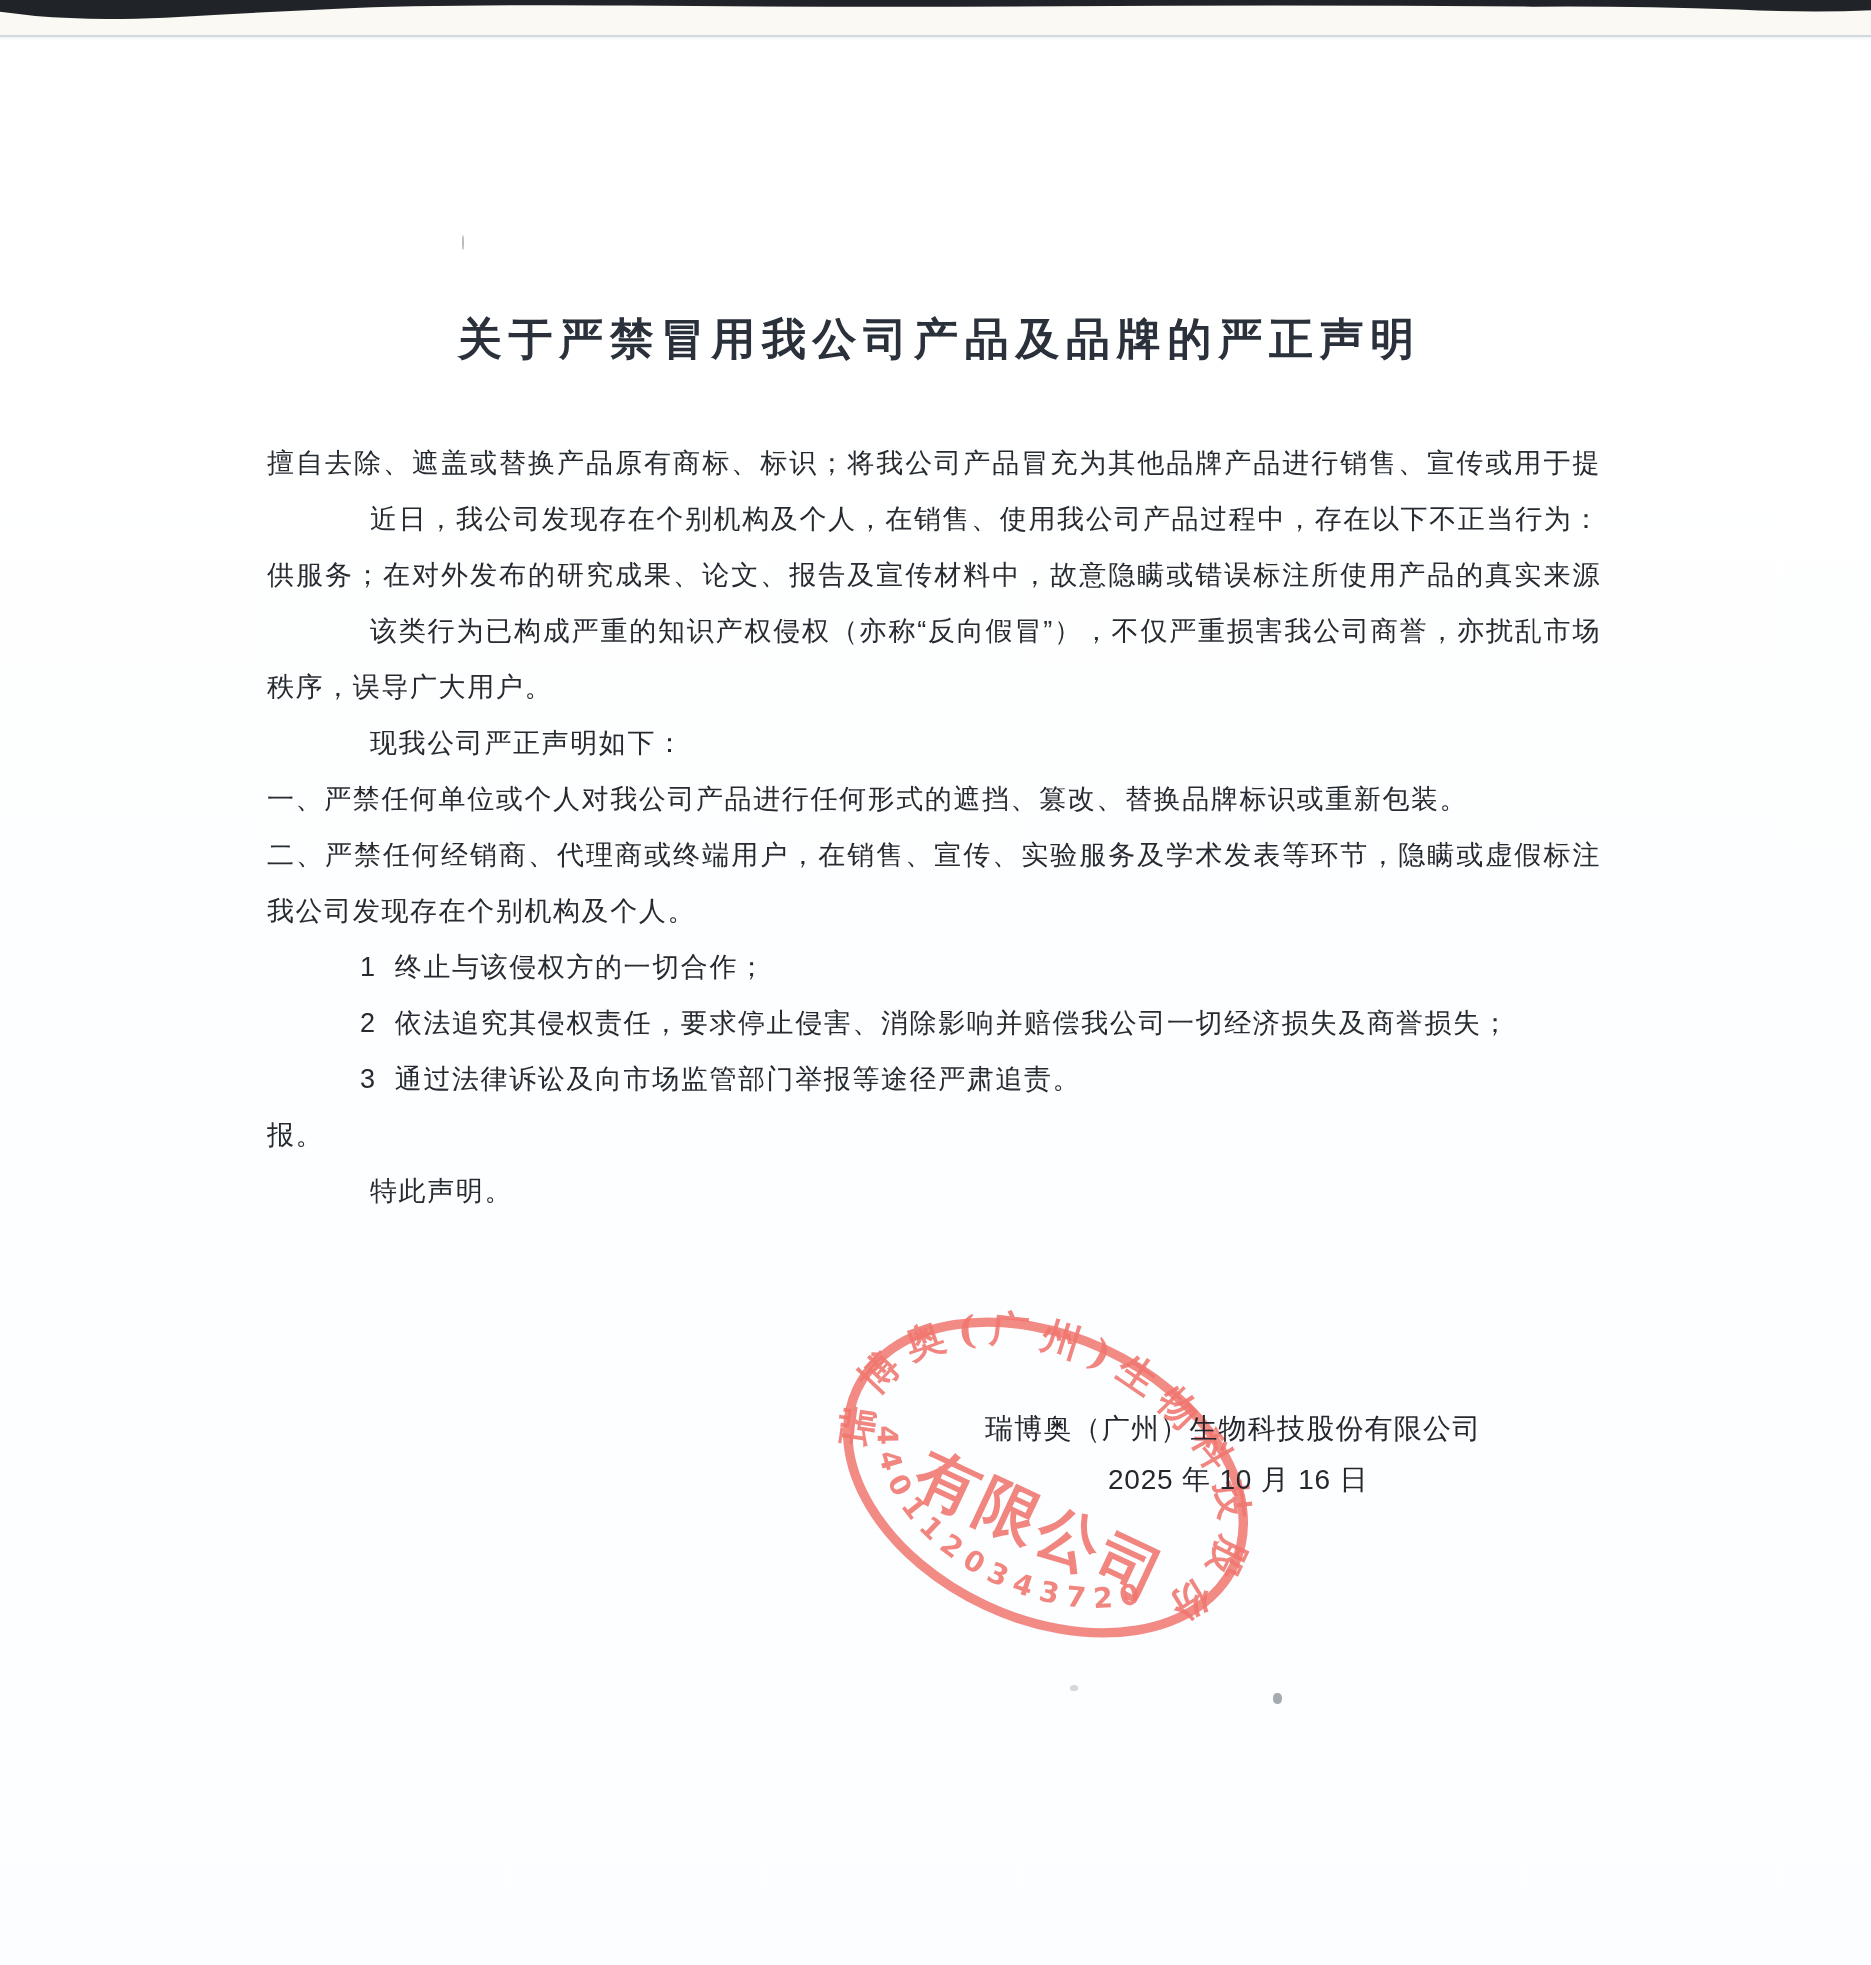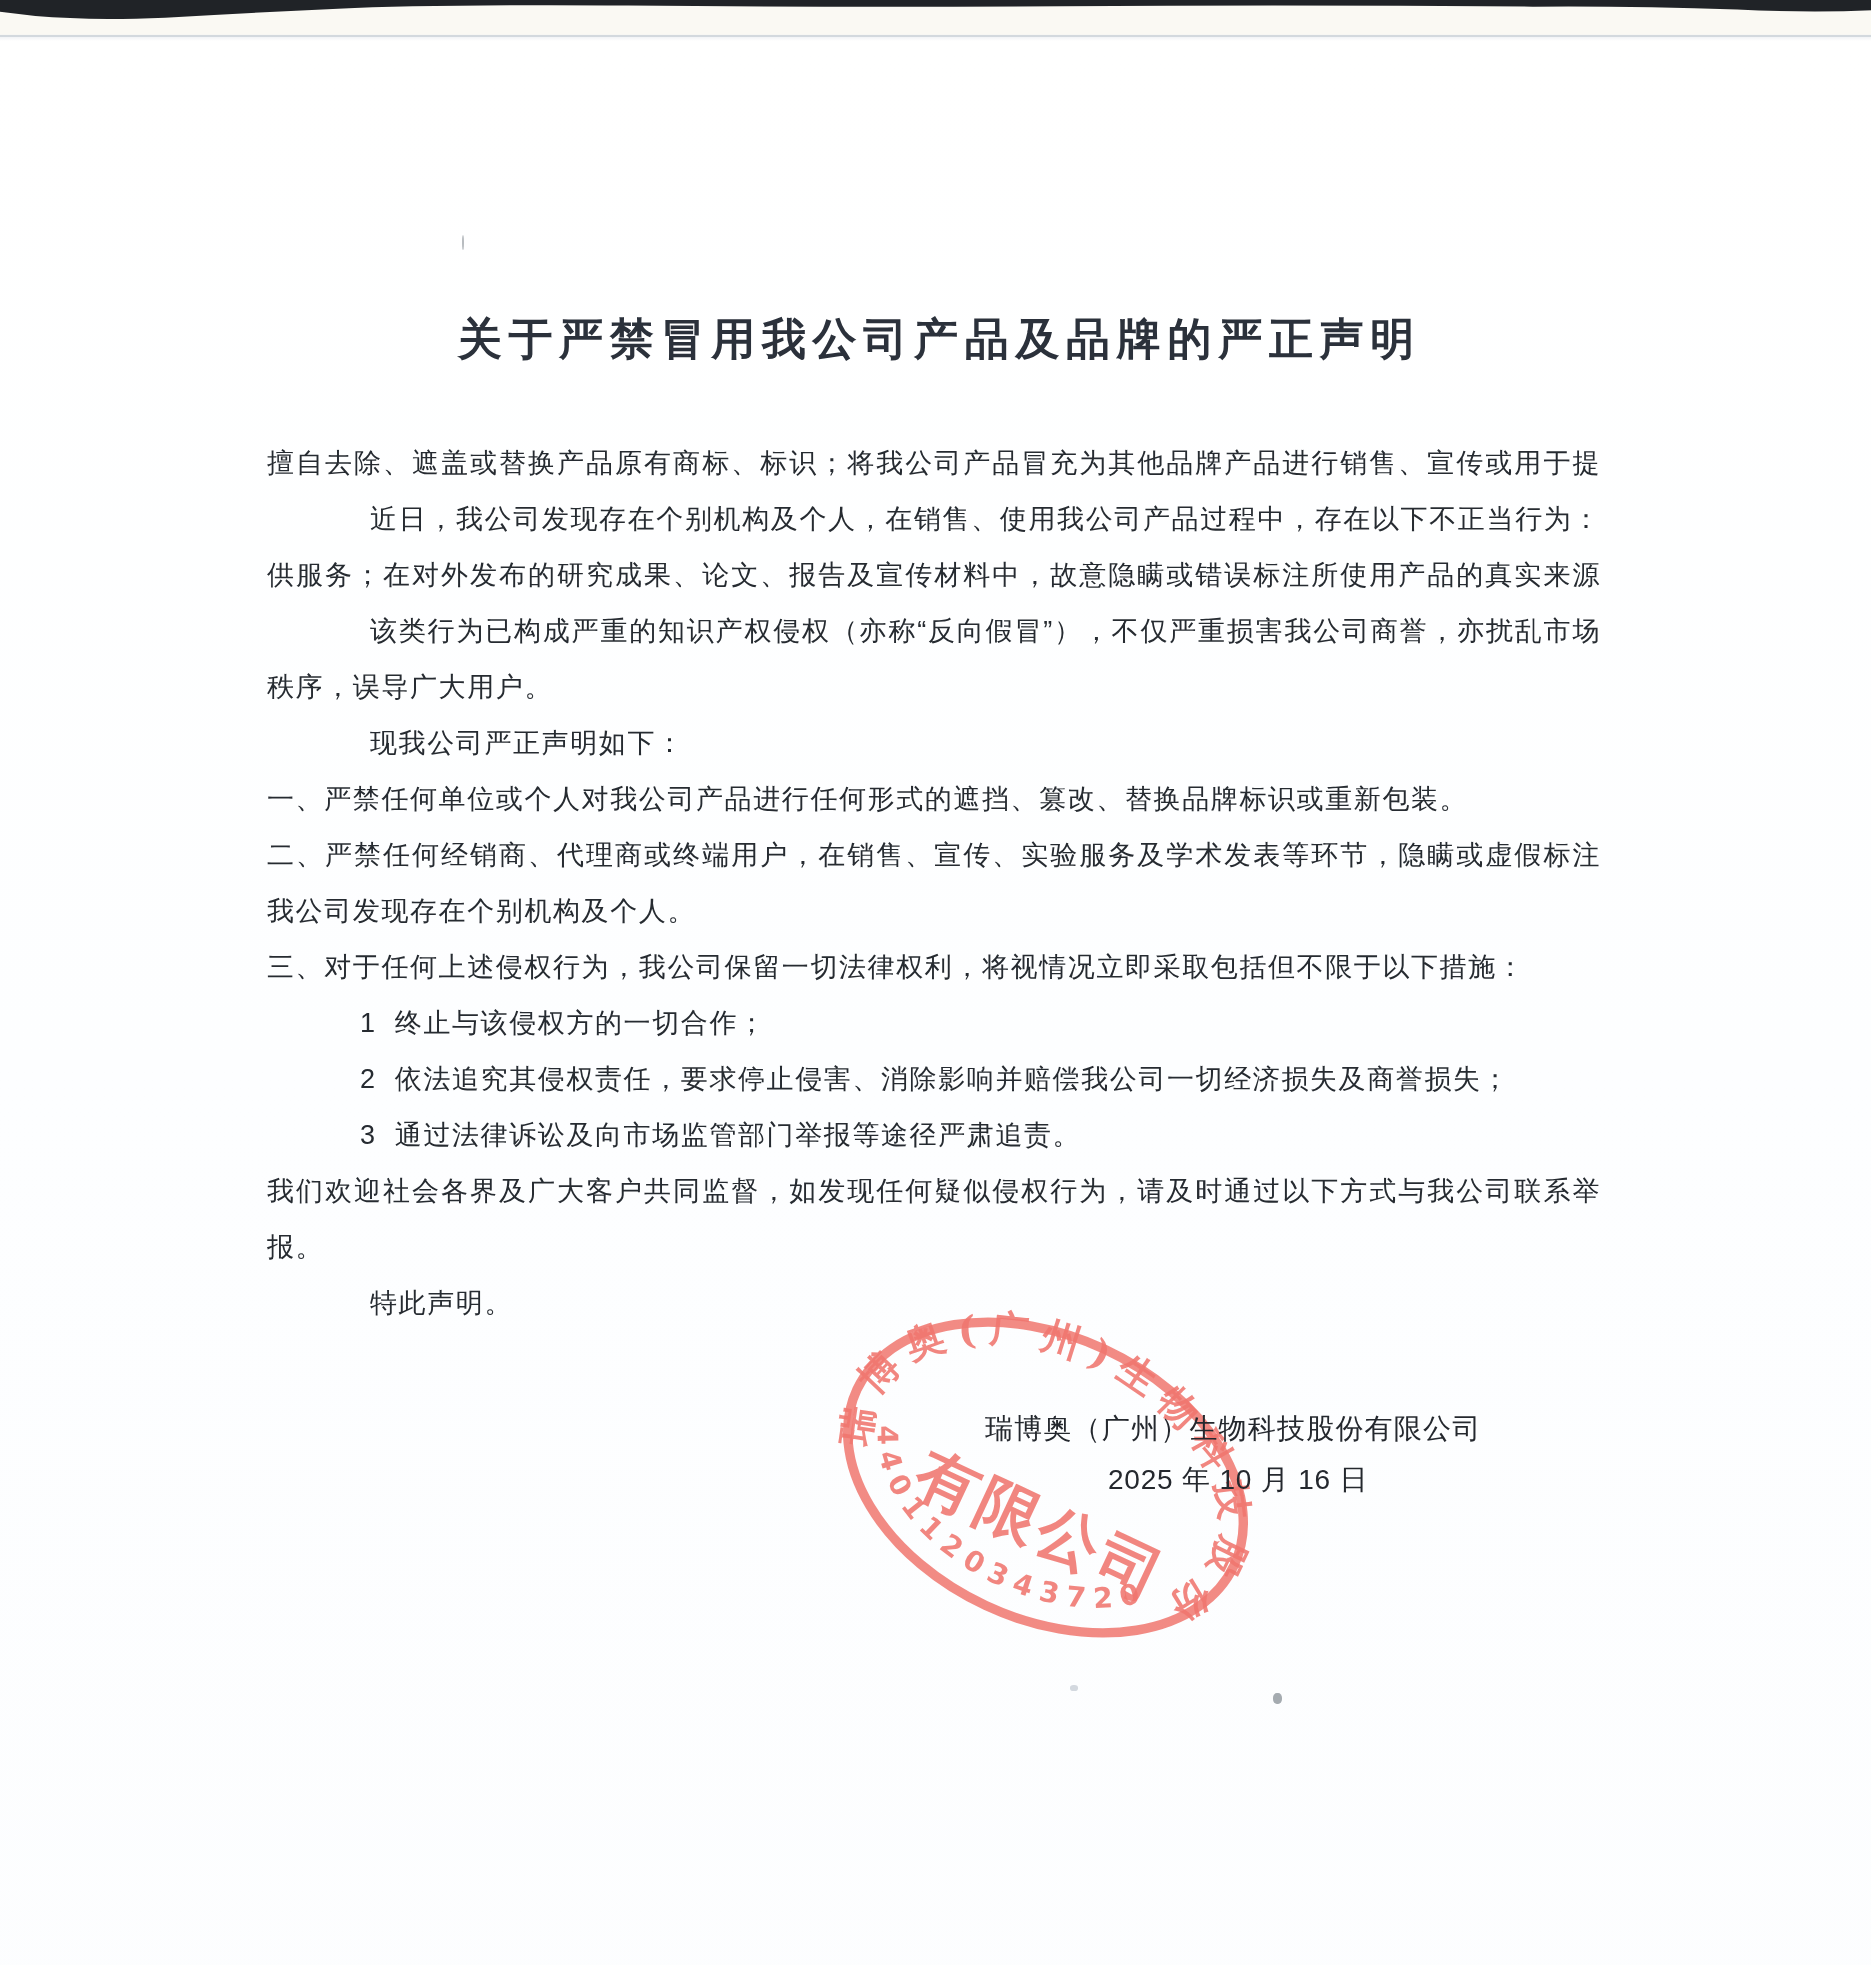--- a/index.html
+++ b/index.html
@@ -77,25 +77,23 @@
   <div class="body-block">
     <div class="ln fill">擅自去除、遮盖或替换产品原有商标、标识；将我公司产品冒充为其他品牌产品进行销售、宣传或用于提</div>
     <div class="ln para fill">近日，我公司发现存在个别机构及个人，在销售、使用我公司产品过程中，存在以下不正当行为：</div>
     <div class="ln fill">供服务；在对外发布的研究成果、论文、报告及宣传材料中，故意隐瞒或错误标注所使用产品的真实来源</div>
     <div class="ln para fill">该类行为已构成严重的知识产权侵权（亦称“反向假冒”），不仅严重损害我公司商誉，亦扰乱市场</div>
     <div class="ln">秩序，误导广大用户。</div>
     <div class="ln para">现我公司严正声明如下：</div>
     <div class="ln">一、严禁任何单位或个人对我公司产品进行任何形式的遮挡、篡改、替换品牌标识或重新包装。</div>
     <div class="ln fill">二、严禁任何经销商、代理商或终端用户，在销售、宣传、实验服务及学术发表等环节，隐瞒或虚假标注</div>
     <div class="ln">我公司发现存在个别机构及个人。</div>
-    <div class="ln">三、对于任何上述侵权行为，我公司保留一切法律权利，将视情况立即采取包括但不限于以下措施：</div>
     <div class="ln item">1  终止与该侵权方的一切合作；</div>
     <div class="ln item">2  依法追究其侵权责任，要求停止侵害、消除影响并赔偿我公司一切经济损失及商誉损失；</div>
     <div class="ln item">3  通过法律诉讼及向市场监管部门举报等途径严肃追责。</div>
-    <div class="ln fill">我们欢迎社会各界及广大客户共同监督，如发现任何疑似侵权行为，请及时通过以下方式与我公司联系举</div>
     <div class="ln">报。</div>
     <div class="ln para">特此声明。</div>
   </div>
 
   <div class="sig sig-company">瑞博奥（广州）生物科技股份有限公司</div>
   <div class="sig sig-date">2025 年 10 月 16 日</div>
 
   <svg class="seal" viewBox="-620 -470 1240 940" aria-hidden="true">
     <g transform="rotate(25)">
       <ellipse cx="0" cy="0" rx="530" ry="360" fill="none" stroke="#ef6c64" stroke-opacity="0.85" stroke-width="24"></ellipse>

